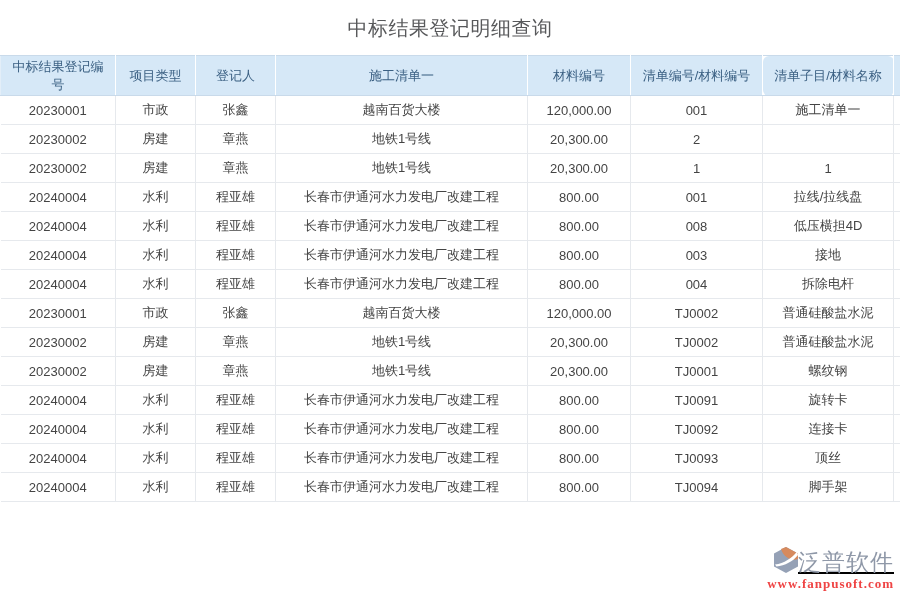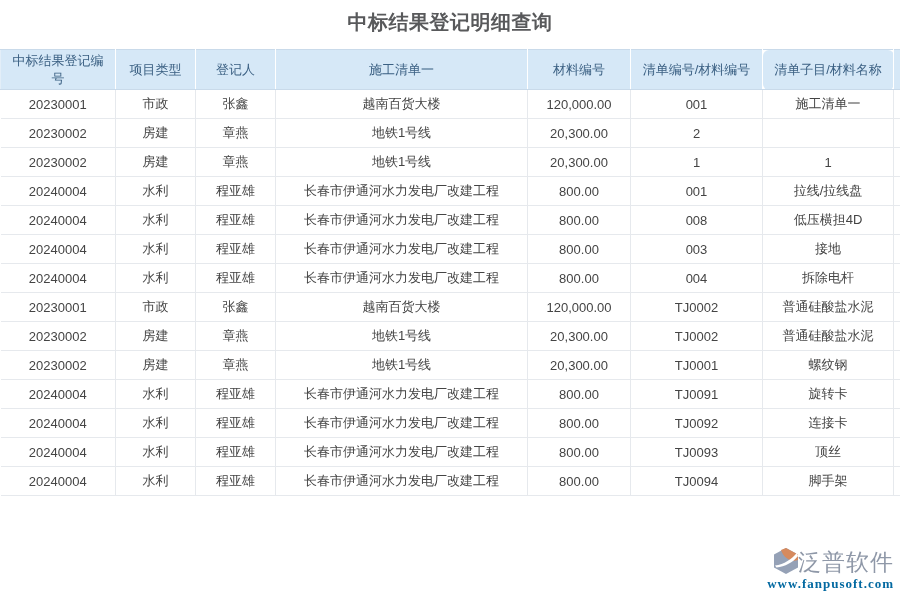--- a/index.html
+++ b/index.html
@@ -2,22 +2,22 @@
 <html><head>
 <meta charset="utf-8">
 <style>
   * { margin:0; padding:0; box-sizing:border-box; }
   html,body{
     width:900px; height:600px; background:#ffffff; overflow:hidden;
     font-family:"Liberation Sans","DejaVu Sans",sans-serif;
     position:relative;
   }
   .page-title{
-    padding-top:9px; margin-bottom:13px;
-    text-align:center; font-size:20px; font-weight:bold; color:#58595b;
+    padding-top:15px; margin-bottom:13px;
+    text-align:center; font-size:20px; font-weight:normal; color:#58595b;
     letter-spacing:0.5px;
   }
   .table-clip{ width:900px; overflow:hidden; }
   table.results{
     width:907px; table-layout:fixed; border-collapse:collapse;
     font-size:13px; color:#444;
   }
   table.results thead th{
     background:#d6e8f7; color:#3b6083; font-weight:normal;
     height:40px; text-align:center; vertical-align:middle;
@@ -41,28 +41,28 @@
   .col-item-name{ width:131px;border-radius:6px; }
   .col-spacer{ width:14px; }
   td.col-project-name{ text-align:left; padding-left:10px; }
   td.col-amount{ text-align:right; padding-right:13px; }
   th.col-spacer, td.col-spacer{ border-right:none; }
 
   .footer-brand{
     position:absolute; right:6px; bottom:8px; text-align:right;
   }
   .brand-line{
-    display:flex; align-items:center; justify-content:flex-end; 
+    display:flex; justify-content:flex-end; text-decoration:underline;
   }
   .brand-name{
     font-size:23px; color:#8f98a8; letter-spacing:1px;
   }
   .brand-site{
     font-family:"Liberation Serif","DejaVu Serif",serif;
-    font-size:13px; font-weight:bold; color:#0369a1; letter-spacing:1px;
+    font-size:13px; font-weight:bold; color:#ef4444; letter-spacing:1px;
     margin-top:-2px;
   }
 </style>
 </head>
 <body>
 
 <div class="page-title">中标结果登记明细查询</div>
 
 <div class="table-clip">
   <table class="results">

